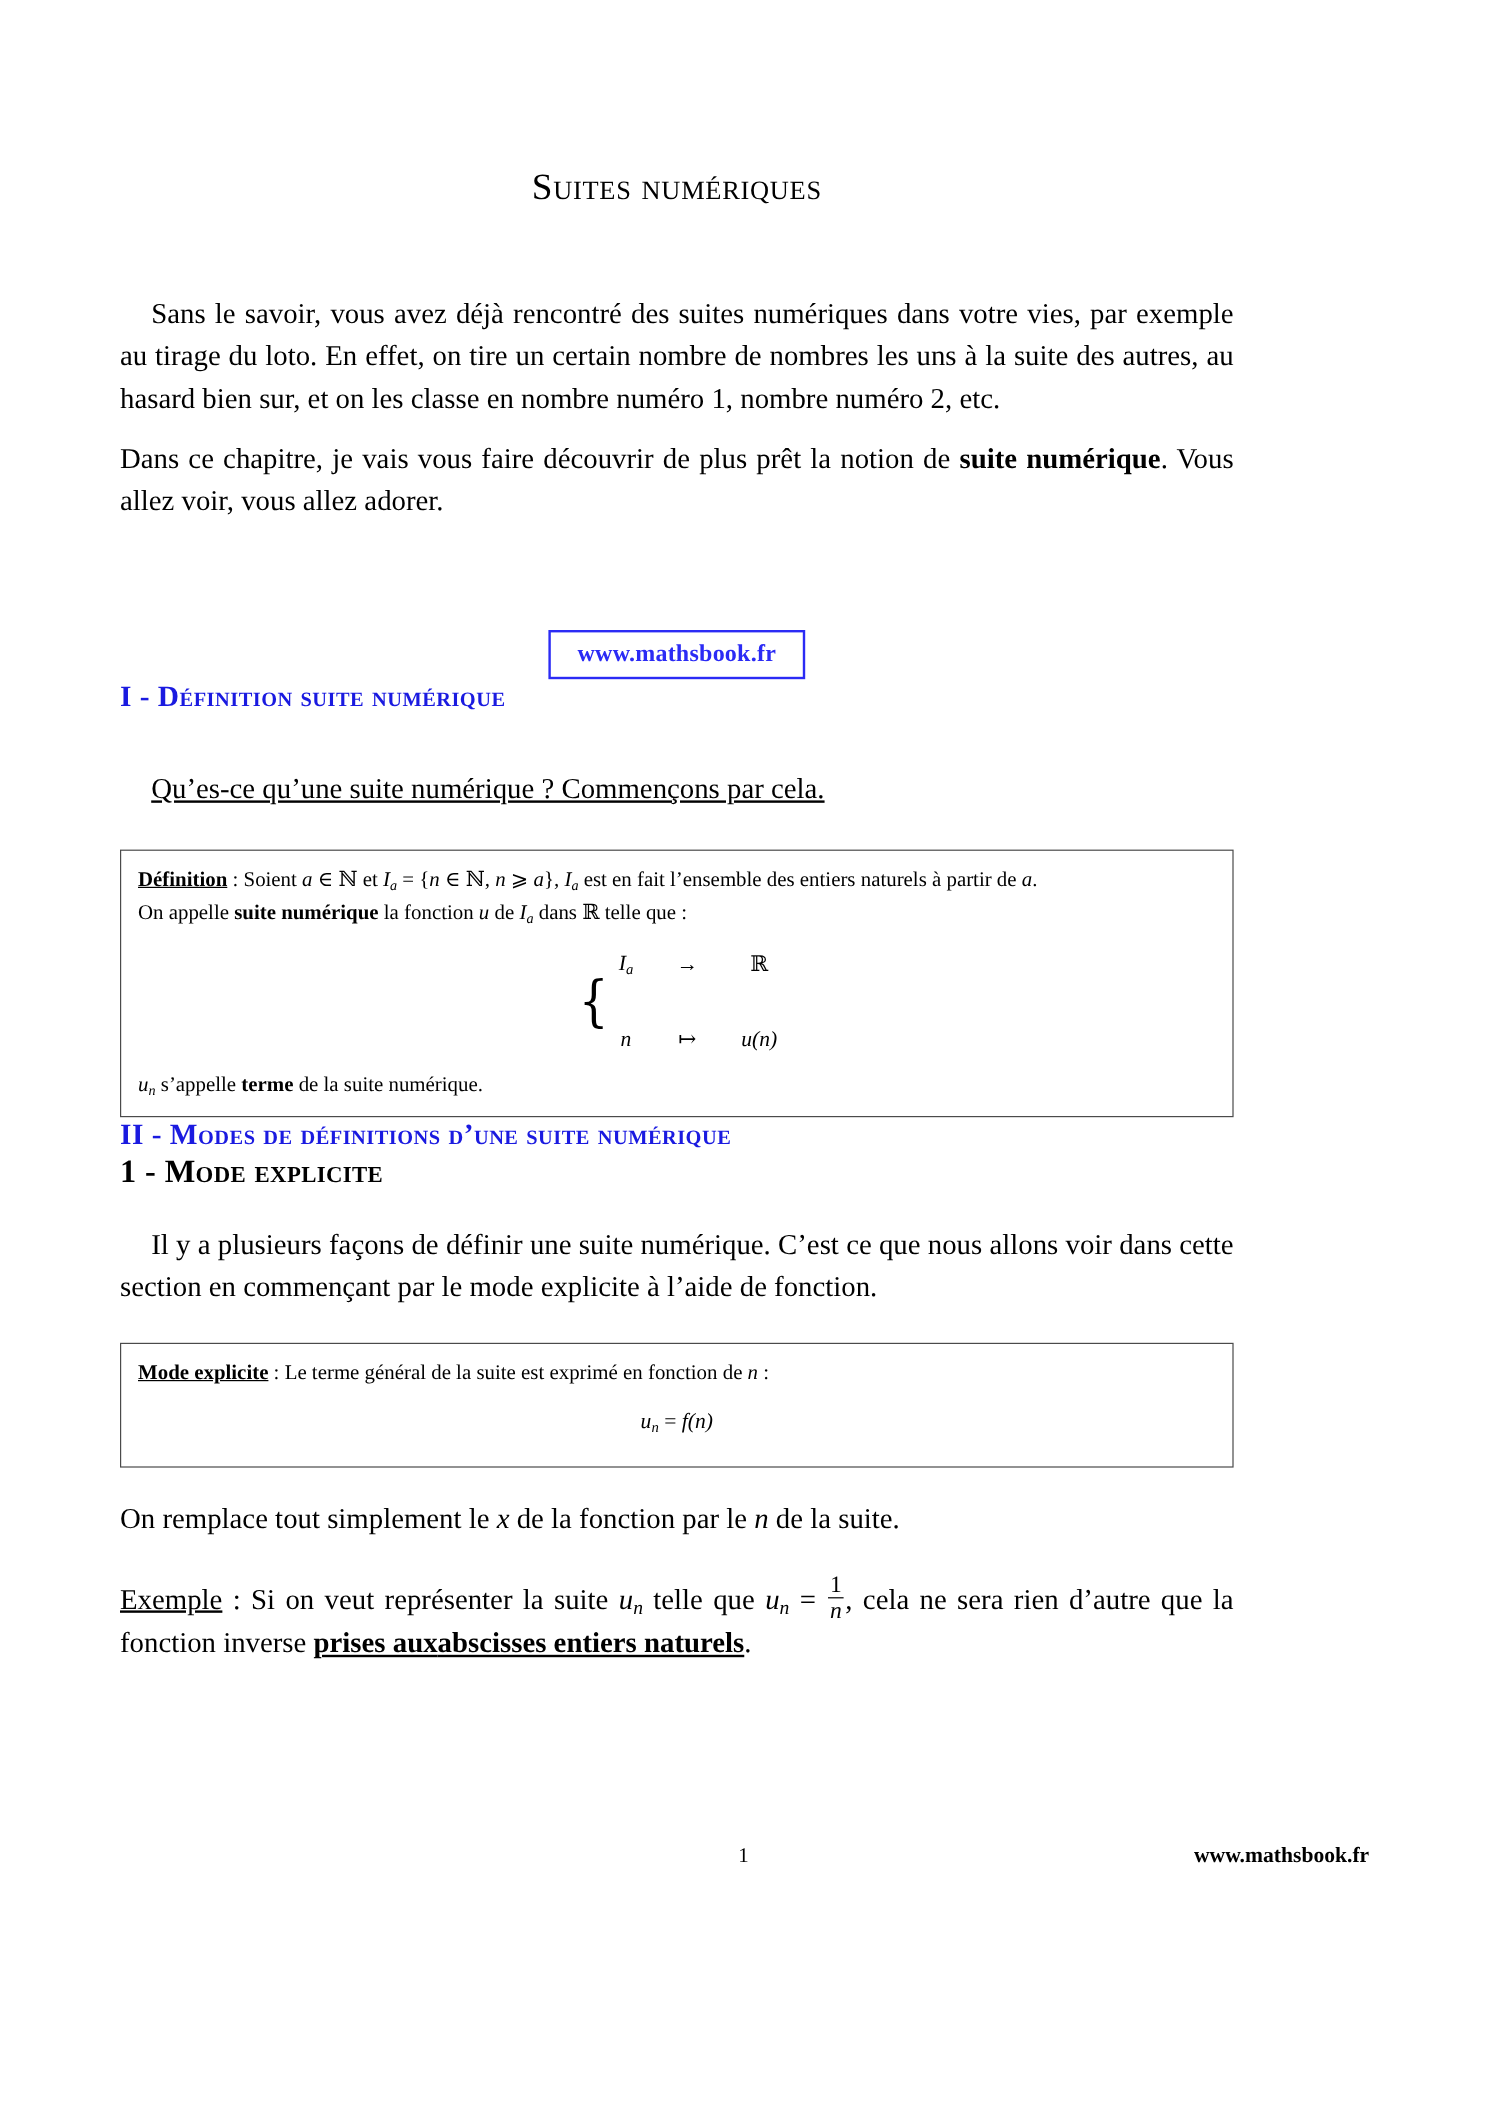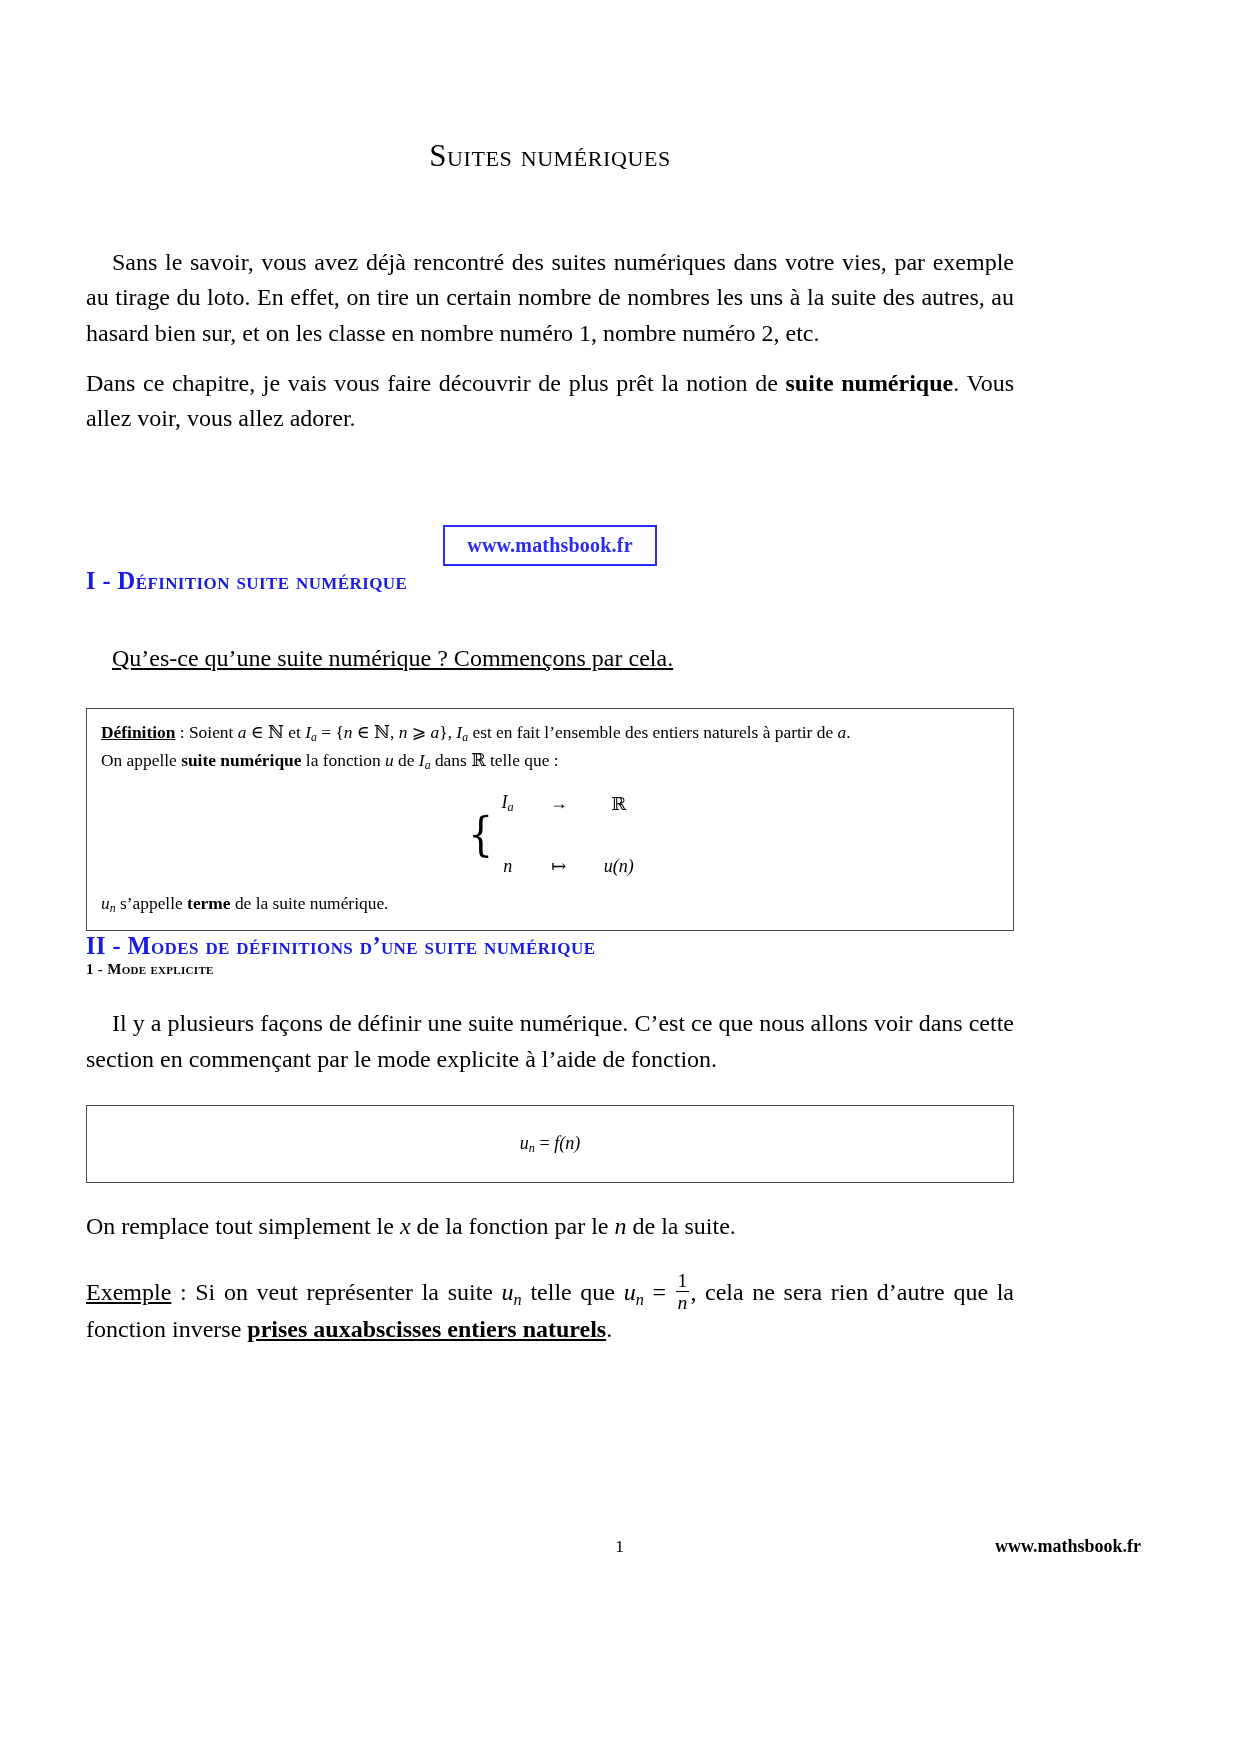--- a/index.html
+++ b/index.html
@@ -12,21 +12,21 @@
     width: 1239px;
     height: 1754px;
     background: #ffffff;
     font-family: "Liberation Serif", "DejaVu Serif", serif;
     color: #000000;
     box-sizing: border-box;
     overflow: hidden;
   }
   .content {
     position: absolute;
-    left: 86px;
+    left: 100px;
     top: 0;
     width: 928px;
   }
 
   
   .doc-title {
     text-align: center;
     font-size: 31px;
     font-variant: small-caps;
     letter-spacing: 0.6px;
@@ -105,21 +105,21 @@
     color: #1a1ae0;
     font-size: 24.5px;
     font-weight: bold;
     font-variant: small-caps;
     letter-spacing: 0.4px;
     margin: 0;
     line-height: 1.2;
   }
   h2.sub {
     color: #000000;
-    font-size: 15px;
+    font-size: 27px;
     font-weight: bold;
     font-variant: small-caps;
     letter-spacing: 0.3px;
     margin: 0;
     line-height: 1.2;
   }
   .sec-1 { margin-top: 110px; }
   .sec-2 { margin-top: 138px; }
   .sub-1 { margin-top: 50px; }
 
@@ -232,20 +232,21 @@
       <div><span class="m">u</span><sub class="mm">n</sub><span> s’appelle </span><b>terme</b><span> de la suite numérique.</span></div>
     </div>
 
     <h1 class="sec sec-2">II - Modes de définitions d’une suite numérique</h1>
 
     <h2 class="sub sub-1">1 - Mode explicite</h2>
 
     <p class="para after-p1 indent">Il y a plusieurs façons de définir une suite numérique. C’est ce que nous allons voir dans cette section en commençant par le mode explicite à l’aide de fonction.</p>
 
     <div class="framebox box-mode">
+      <div><b class="uline">Mode explicite</b><span> : Le terme général de la suite est exprimé en fonction de </span><span class="m">n</span><span> :</span></div>
       <div class="display-math"><span class="m">u</span><sub class="mm">n</sub><span> = </span><span class="m">f</span><span class="m">(n)</span></div>
     </div>
 
     <p class="para after-p2"><span>On remplace tout simplement le </span><span class="m">x</span><span> de la fonction par le </span><span class="m">n</span><span> de la suite.</span></p>
 
     <p class="para after-p2"><span class="uline">Exemple</span><span> : Si on veut représenter la suite </span><span class="m">u</span><sub class="mm">n</sub><span> telle que </span><span class="m">u</span><sub class="mm">n</sub><span> = </span><span class="frac"><span class="num">1</span><span class="den m">n</span></span><span>, cela ne sera rien d’autre que la fonction inverse </span><b class="uline">prises aux</b><b class="uline">abscisses entiers naturels</b><span>.</span></p>
 
   </div>
 
   <div class="footer">

